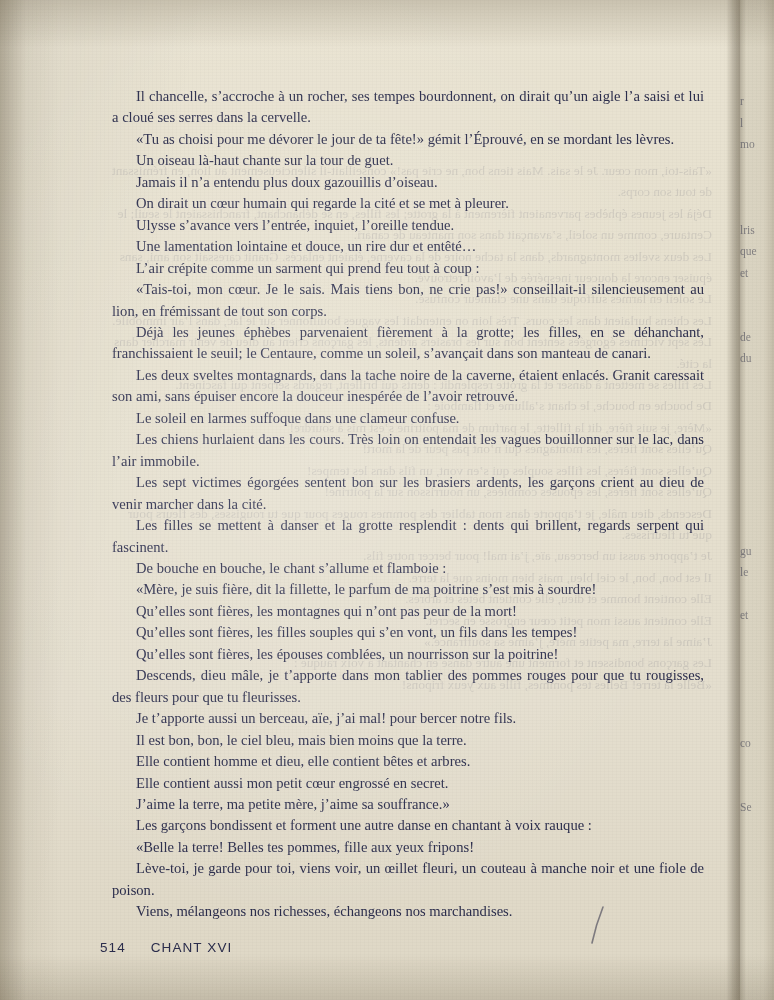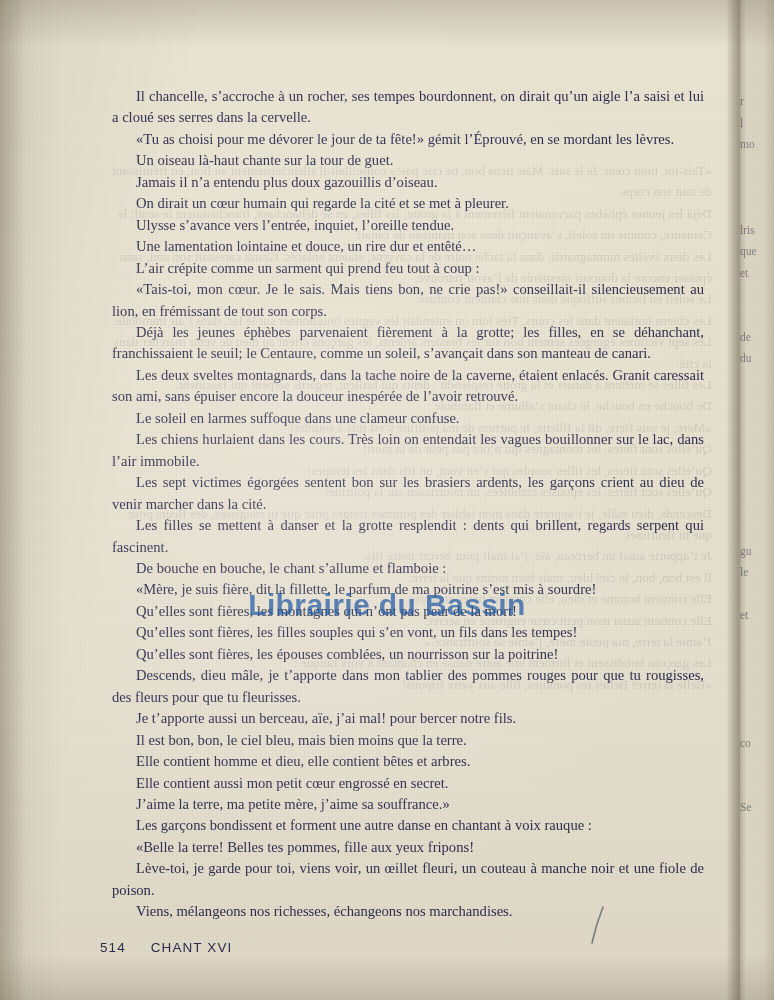--- a/index.html
+++ b/index.html
@@ -256,20 +256,19 @@
         <p>Lève-toi, je garde pour toi, viens voir, un œillet fleuri, un couteau à manche noir et une fiole de poison.</p>
         <p>Viens, mélangeons nos richesses, échangeons nos marchandises.</p>
       </div>
 
     <div id="footer">
       <span class="pagenum">514</span>
       <span>CHANT XVI</span>
     </div>
   </div>
 
-  <div id="watermark">Librairie du Bassin</div>
 
   <svg id="pen-mark" viewBox="0 0 26 40">
     <path d="M18 2 C14 12, 10 24, 7 38" stroke="rgba(45,45,70,0.55)" stroke-width="1.6" fill="none" stroke-linecap="round"></path>
   </svg>
 
   <div class="grain"></div>
 </div>
 
 </body></html>

